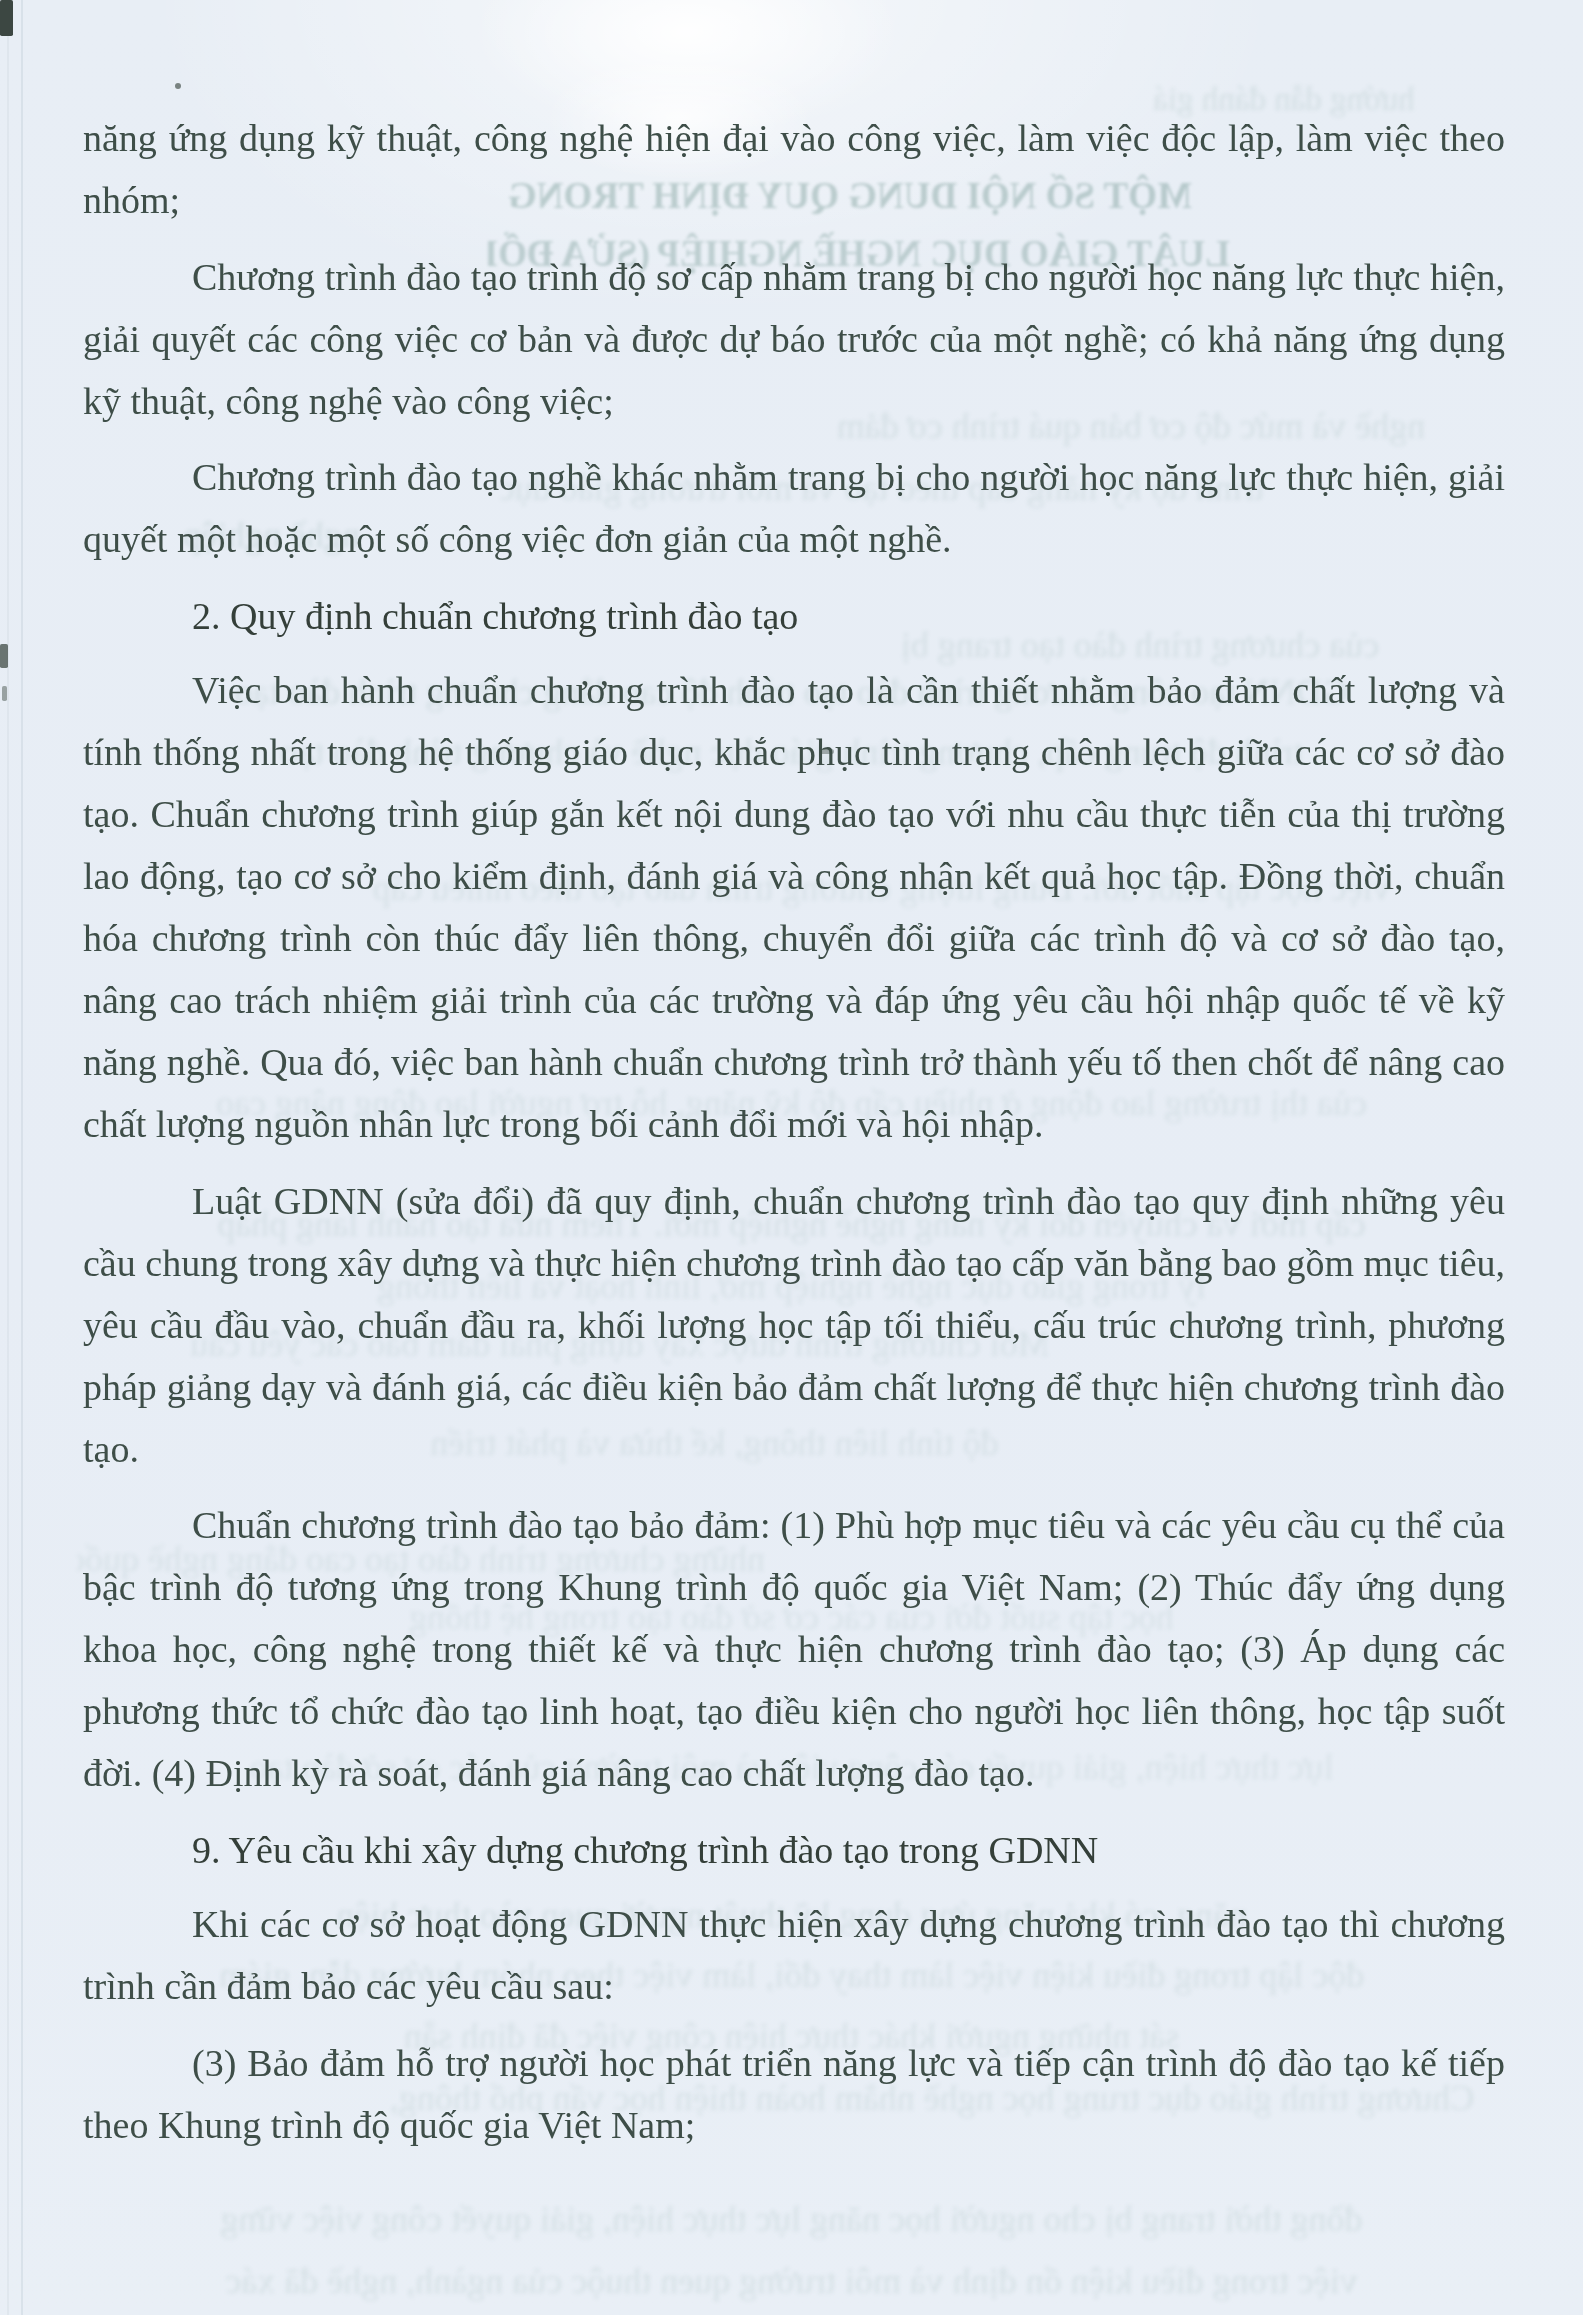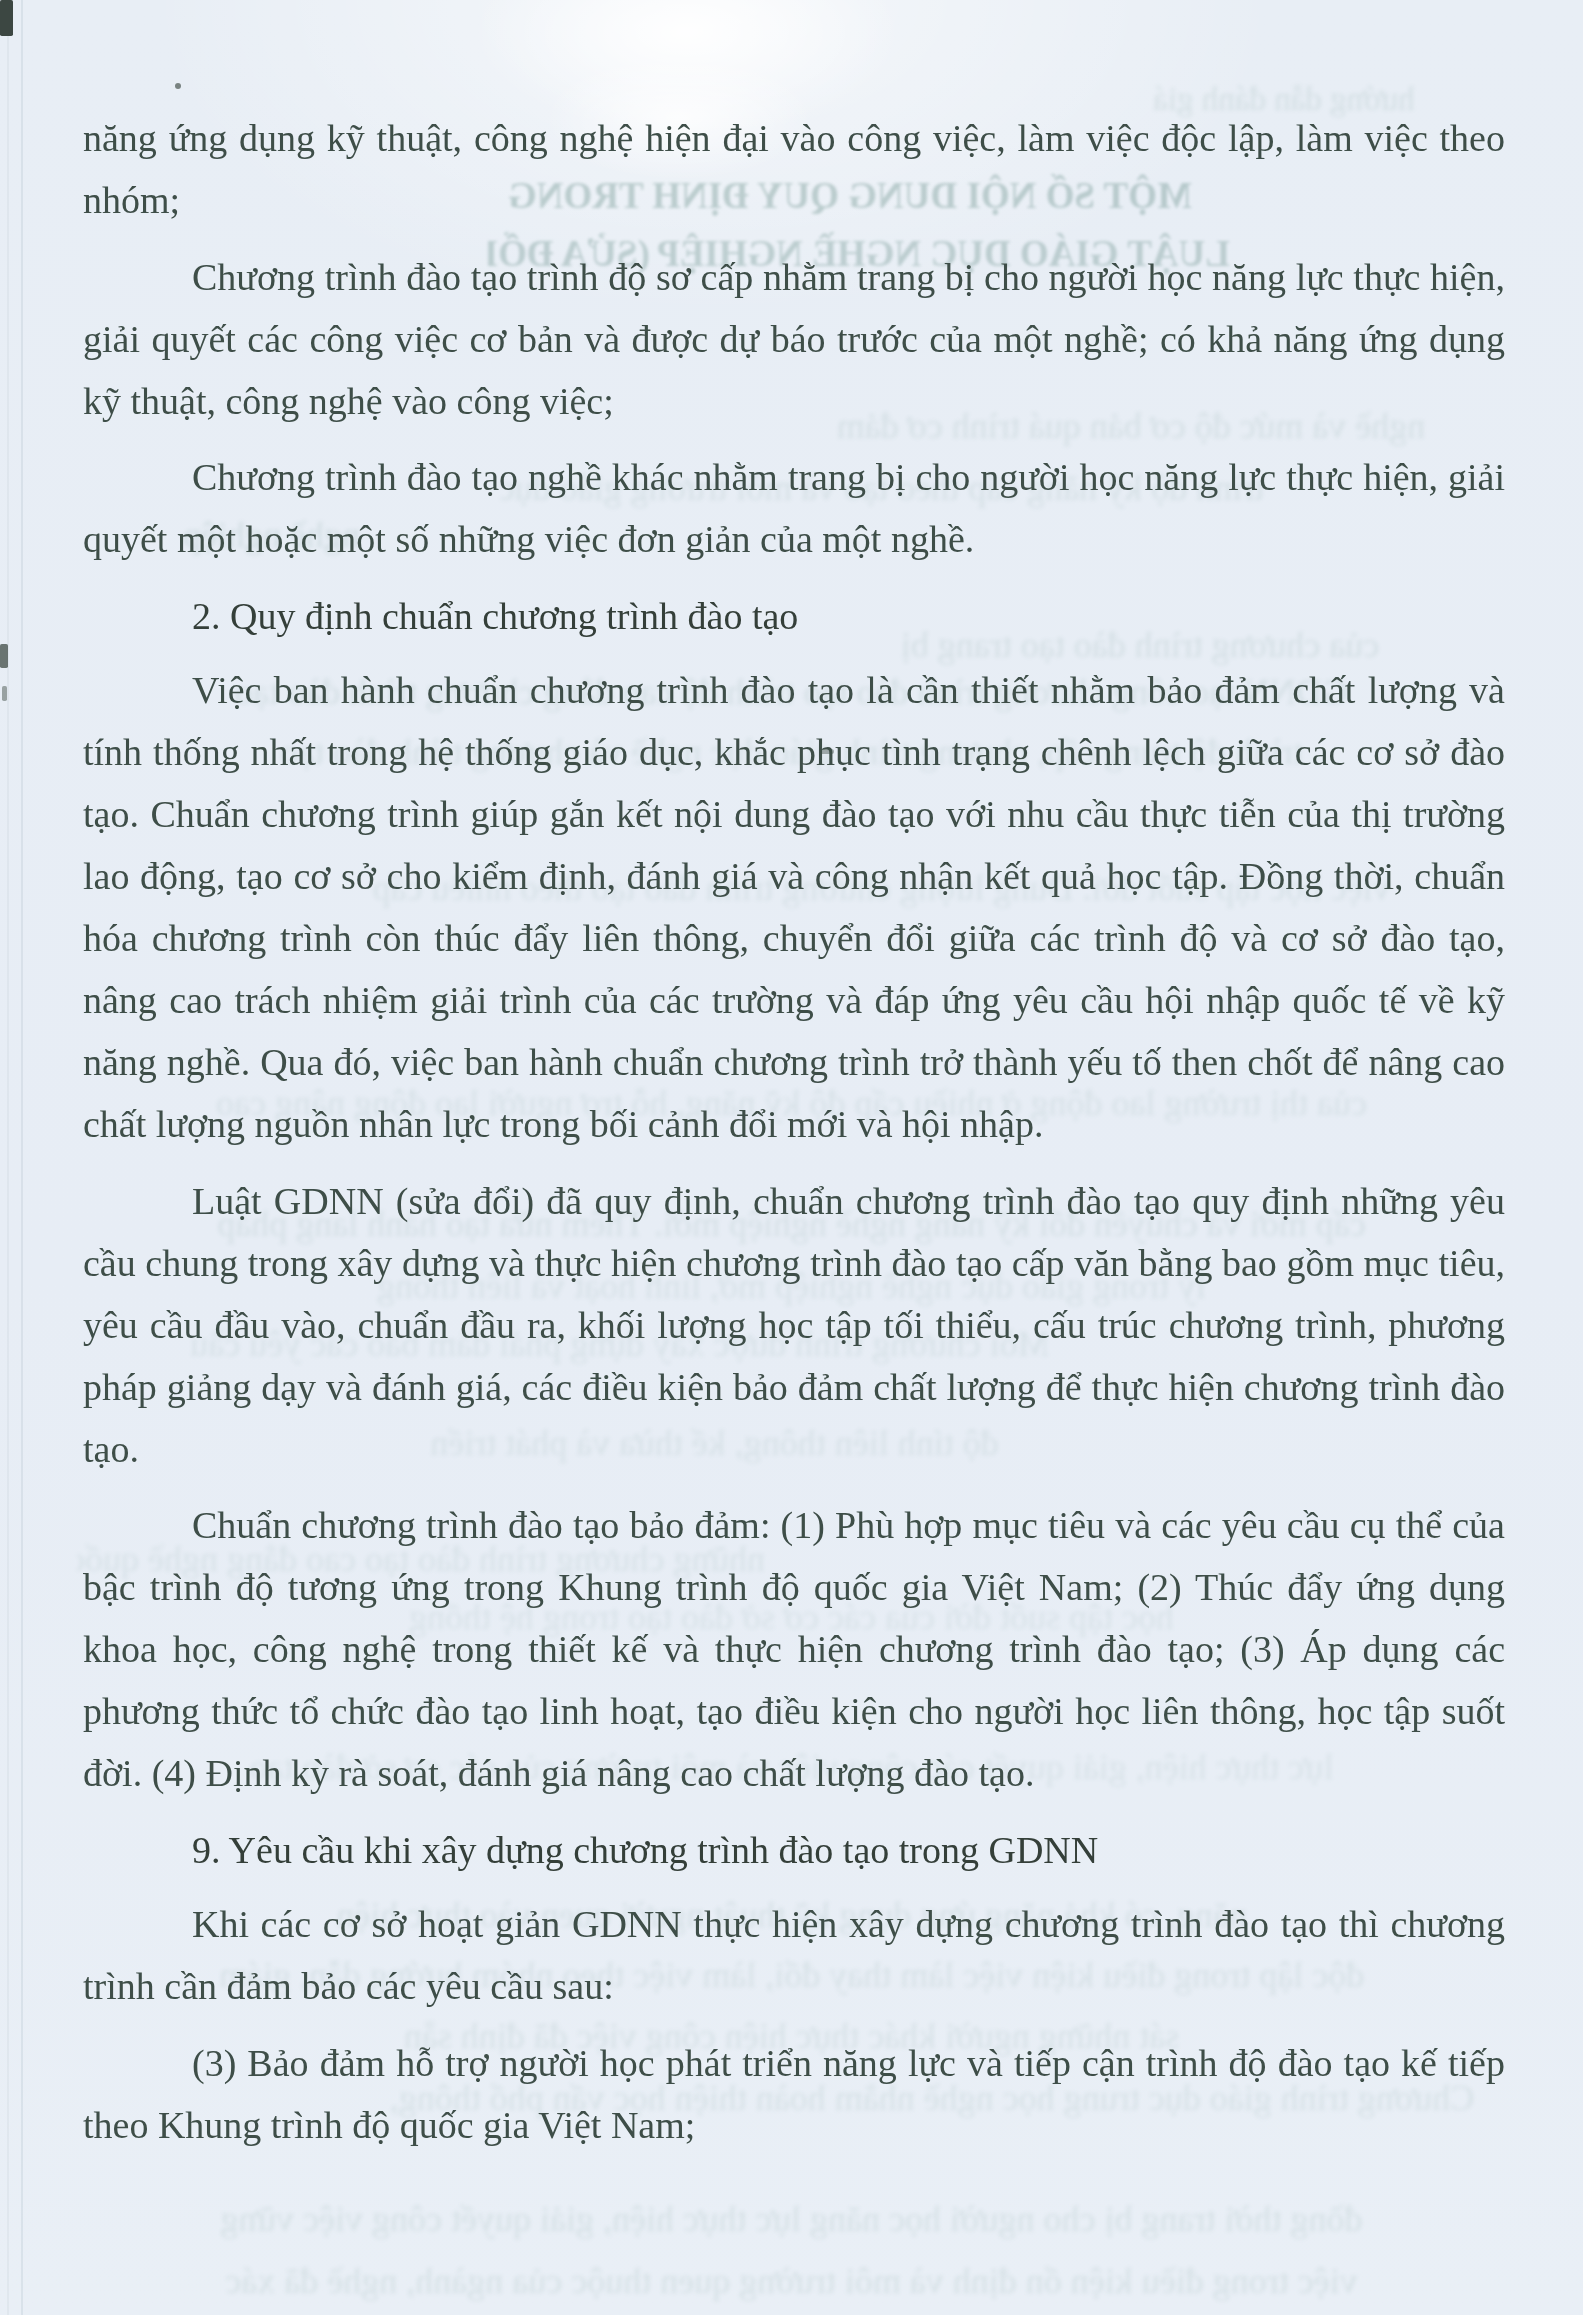--- a/index.html
+++ b/index.html
@@ -121,24 +121,24 @@
     <div class="ghost" style="left:77px;top:2015px;width:1429px;opacity:.12;">sát những người khác thực hiện công việc đã định sẵn</div>
     <div class="ghost" style="left:362px;top:2077px;width:1140px;opacity:.12;">Chương trình giáo dục trung học nghề nhằm hoàn thiện học vấn phổ thông,</div>
     <div class="ghost" style="left:77px;top:2198px;width:1429px;opacity:.13;">đồng thời trang bị cho người học năng lực thực hiện, giải quyết công việc vững</div>
     <div class="ghost" style="left:77px;top:2260px;width:1429px;opacity:.13;">việc trong điều kiện ổn định và môi trường quen thuộc của ngành, nghề đã xác</div>
   </div>
 
 
   <div class="content">
     <p>năng ứng dụng kỹ thuật, công nghệ hiện đại vào công việc, làm việc độc lập, làm việc theo nhóm;</p>
     <p class="indent">Chương trình đào tạo trình độ sơ cấp nhằm trang bị cho người học năng lực thực hiện, giải quyết các công việc cơ bản và được dự báo trước của một nghề; có khả năng ứng dụng kỹ thuật, công nghệ vào công việc;</p>
-    <p class="indent">Chương trình đào tạo nghề khác nhằm trang bị cho người học năng lực thực hiện, giải quyết một hoặc một số những việc đơn giản của một nghề.</p>
+    <p class="indent">Chương trình đào tạo nghề khác nhằm trang bị cho người học năng lực thực hiện, giải quyết một hoặc một số công việc đơn giản của một nghề.</p>
     <p class="heading">2. Quy định chuẩn chương trình đào tạo</p>
     <p class="indent">Việc ban hành chuẩn chương trình đào tạo là cần thiết nhằm bảo đảm chất lượng và tính thống nhất trong hệ thống giáo dục, khắc phục tình trạng chênh lệch giữa các cơ sở đào tạo. Chuẩn chương trình giúp gắn kết nội dung đào tạo với nhu cầu thực tiễn của thị trường lao động, tạo cơ sở cho kiểm định, đánh giá và công nhận kết quả học tập. Đồng thời, chuẩn hóa chương trình còn thúc đẩy liên thông, chuyển đổi giữa các trình độ và cơ sở đào tạo, nâng cao trách nhiệm giải trình của các trường và đáp ứng yêu cầu hội nhập quốc tế về kỹ năng nghề. Qua đó, việc ban hành chuẩn chương trình trở thành yếu tố then chốt để nâng cao chất lượng nguồn nhân lực trong bối cảnh đổi mới và hội nhập.</p>
     <p class="indent">Luật GDNN (sửa đổi) đã quy định, chuẩn chương trình đào tạo quy định những yêu cầu chung trong xây dựng và thực hiện chương trình đào tạo cấp văn bằng bao gồm mục tiêu, yêu cầu đầu vào, chuẩn đầu ra, khối lượng học tập tối thiểu, cấu trúc chương trình, phương pháp giảng dạy và đánh giá, các điều kiện bảo đảm chất lượng để thực hiện chương trình đào tạo.</p>
     <p class="indent">Chuẩn chương trình đào tạo bảo đảm: (1) Phù hợp mục tiêu và các yêu cầu cụ thể của bậc trình độ tương ứng trong Khung trình độ quốc gia Việt Nam; (2) Thúc đẩy ứng dụng khoa học, công nghệ trong thiết kế và thực hiện chương trình đào tạo; (3) Áp dụng các phương thức tổ chức đào tạo linh hoạt, tạo điều kiện cho người học liên thông, học tập suốt đời. (4) Định kỳ rà soát, đánh giá nâng cao chất lượng đào tạo.</p>
     <p class="heading">9. Yêu cầu khi xây dựng chương trình đào tạo trong GDNN</p>
-    <p class="indent">Khi các cơ sở hoạt giản GDNN thực hiện xây dựng chương trình đào tạo thì chương trình cần đảm bảo các yêu cầu sau:</p>
+    <p class="indent">Khi các cơ sở hoạt động GDNN thực hiện xây dựng chương trình đào tạo thì chương trình cần đảm bảo các yêu cầu sau:</p>
     <p class="indent">(3) Bảo đảm hỗ trợ người học phát triển năng lực và tiếp cận trình độ đào tạo kế tiếp theo Khung trình độ quốc gia Việt Nam;</p>
   </div>
 
 </div>
 
 
 </body></html>

